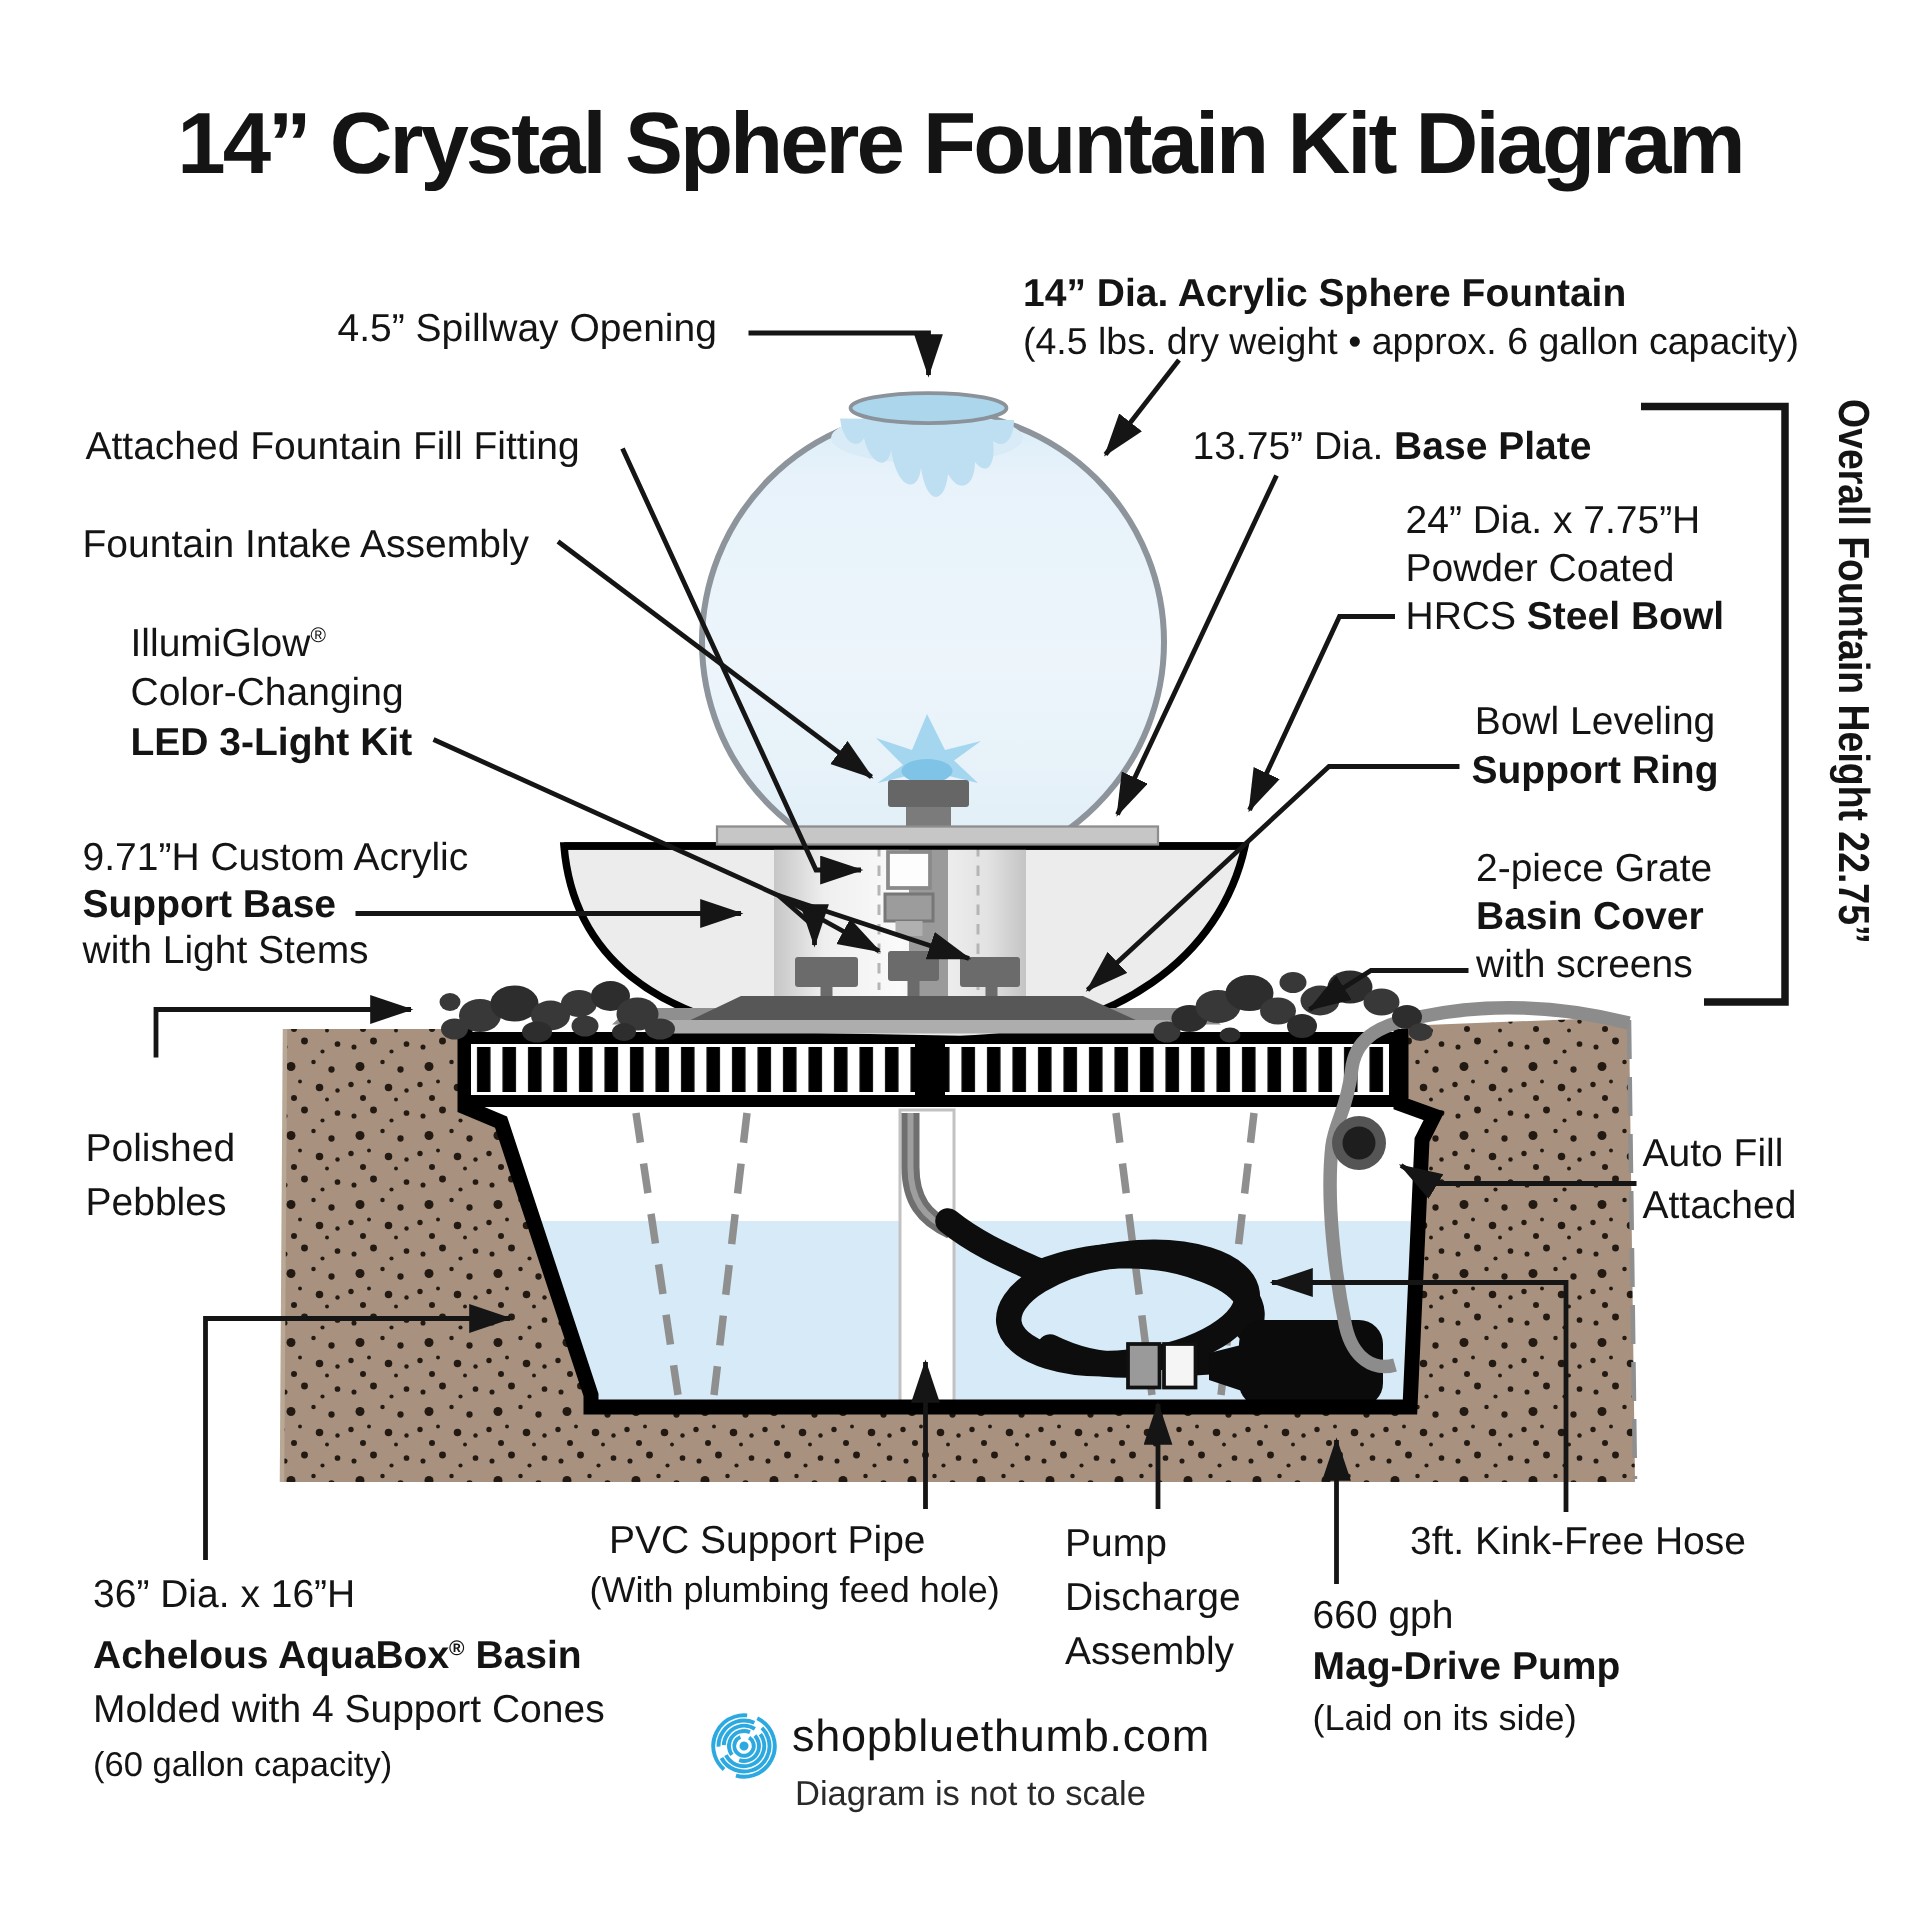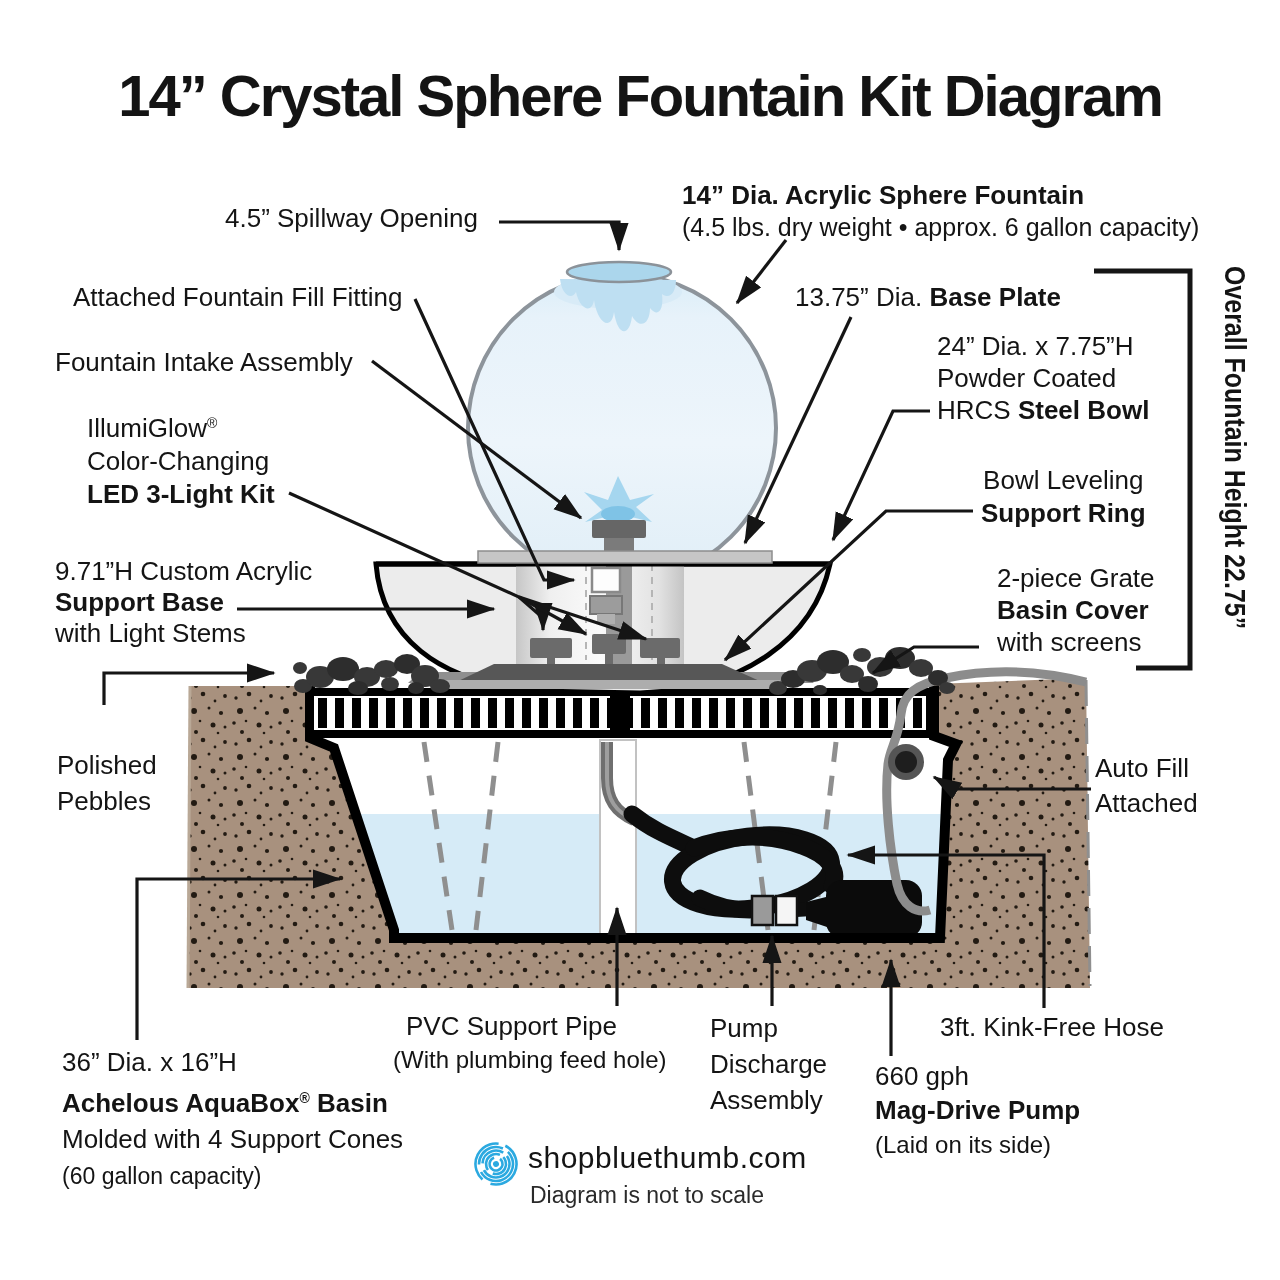--- a/index.html
+++ b/index.html
@@ -236,21 +236,21 @@
 
 <div class="title">14” Crystal Sphere Fountain Kit Diagram</div>
 
 <div class="lbl" style="left:225px;top:202px;"><span>4.5” Spillway Opening</span></div>
 
 <div class="lbl" style="left:682px;top:179px;">
   <span class="b">14” Dia. Acrylic Sphere Fountain</span><br>
   <span class="sub">(4.5 lbs. dry weight • approx. 6 gallon capacity)</span>
 </div>
 
-<div class="lbl" style="left:57px;top:281px;margin-left:16px;"><span>Attached Fountain Fill Fitting</span></div>
+<div class="lbl" style="left:57px;top:281px;"><span>Attached Fountain Fill Fitting</span></div>
 
 <div class="lbl" style="left:55px;top:346px;"><span>Fountain Intake Assembly</span></div>
 
 <div class="lbl" style="left:795px;top:281px;">
   <span>13.75” Dia. </span><span class="b">Base Plate</span>
 </div>
 
 <div class="lbl" style="left:937px;top:330px;">
   <span>24” Dia. x 7.75”H</span><br>
   <span>Powder Coated</span><br>
@@ -267,21 +267,21 @@
   <span>Bowl Leveling</span><br>
   <span class="b">Support Ring</span>
 </div>
 
 <div class="lbl" style="left:55px;top:556px;line-height:31px;">
   <span>9.71”H Custom Acrylic</span><br>
   <span class="b">Support Base</span><br>
   <span>with Light Stems</span>
 </div>
 
-<div class="lbl" style="left:984px;top:562px;margin-left:13px;">
+<div class="lbl" style="left:984px;top:562px;">
   <span>2-piece Grate</span><br>
   <span class="b">Basin Cover</span><br>
   <span>with screens</span>
 </div>
 
 <div class="lbl" style="left:57px;top:711px;line-height:36px;margin-top:36px;">
   <span>Polished</span><br>
   <span>Pebbles</span>
 </div>
 

